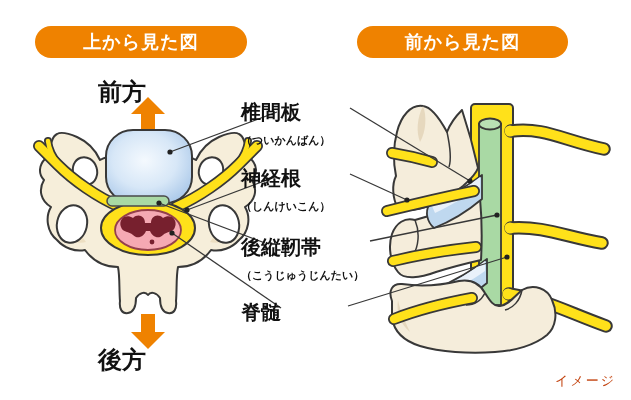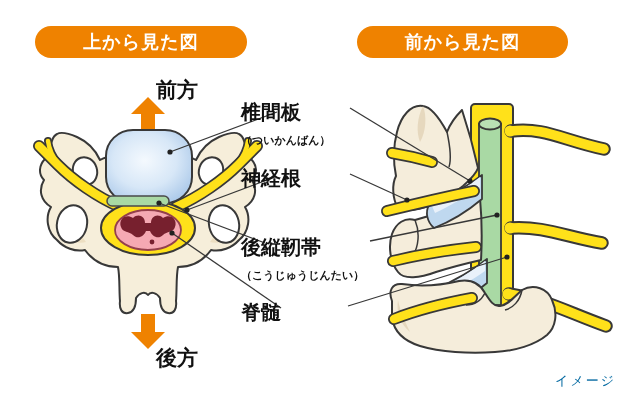--- a/index.html
+++ b/index.html
@@ -9,35 +9,35 @@
   }
   #diagram-svg{position:absolute;left:0;top:0;z-index:1;}
   .banner{
     position:absolute;top:26px;height:32px;border-radius:16px;background:#EF8200;
     color:#fff;font-size:18px;font-weight:bold;line-height:32px;text-align:center;
     letter-spacing:1px;z-index:2;
   }
   .banner.axial{left:35px;width:212px;}
   .banner.frontal{left:357px;width:211px;}
   .dir-label{
-    position:absolute;left:98px;width:100px;text-align:right;
-    font-size:21px;font-weight:bold;z-index:2;
+    position:absolute;left:98px;width:100px;text-align:left;
+    font-size:24px;font-weight:bold;z-index:2;
   }
   .dir-front{top:76px;}
   .dir-back{top:344px;}
   .anat-label{position:absolute;left:241px;width:146px;text-align:left;z-index:2;}
   .anat-main{font-size:20px;font-weight:bold;line-height:1.05;}
   .anat-kana{font-size:11px;font-weight:bold;margin-top:12px;line-height:1;}
   .lbl-1{top:102px;}
   .lbl-2{top:168px;}
   .lbl-3{top:237px;}
   .lbl-4{top:302px;}
   .footnote{
     position:absolute;left:540px;top:372px;width:76px;text-align:right;
-    font-size:13px;color:#0369a1;letter-spacing:2px;z-index:2;
+    font-size:13px;color:#c2410c;letter-spacing:2px;z-index:2;
   }
 </style>
 </head>
 <body>
 
 <div id="stage">
 
   <svg id="diagram-svg" width="631" height="400" viewBox="0 0 631 400">
     <defs>
       <radialGradient id="discGrad" cx="45%" cy="42%" r="68%">
@@ -196,20 +196,21 @@
 
   <div class="dir-label dir-front">前方</div>
   <div class="dir-label dir-back">後方</div>
 
   <div class="anat-label lbl-1">
     <div class="anat-main">椎間板</div>
     <div class="anat-kana">（ついかんばん）</div>
   </div>
   <div class="anat-label lbl-2">
     <div class="anat-main">神経根</div>
+    <div class="anat-kana">（しんけいこん）</div>
   </div>
   <div class="anat-label lbl-3">
     <div class="anat-main">後縦靭帯</div>
     <div class="anat-kana">（こうじゅうじんたい）</div>
   </div>
   <div class="anat-label lbl-4">
     <div class="anat-main">脊髄</div>
   </div>
 
   <div class="footnote">イメージ</div>

